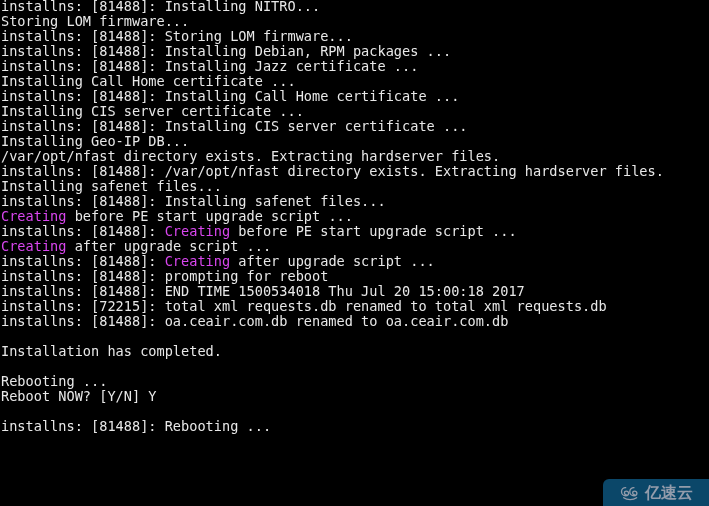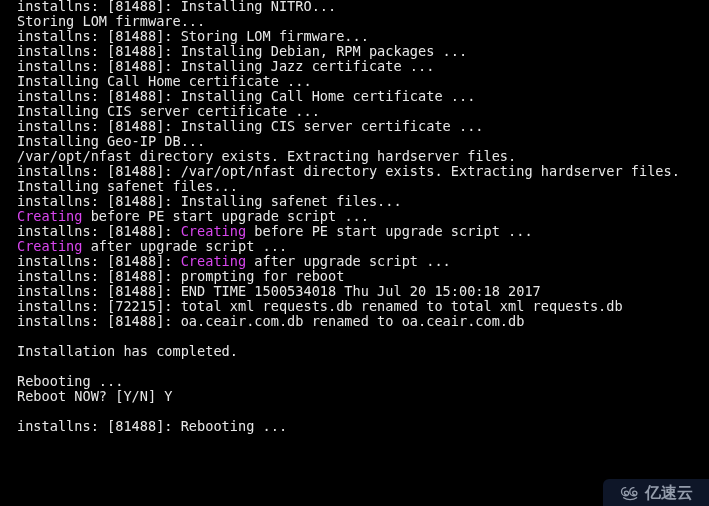--- a/index.html
+++ b/index.html
@@ -15,21 +15,21 @@
     font-family: "DejaVu Sans Mono", "Liberation Mono", monospace;
   }
   #terminal {
     position: absolute;
     left: 0;
     top: 0;
     width: 709px;
     height: 506px;
     background: #000000;
     box-sizing: border-box;
-    padding: 0px 0 0 17px;
+    padding: 0px 0 0 1px;
   }
   .line {
     height: 15px;
     line-height: 15px;
     font-size: 13.6px;
     letter-spacing: 0px;
     color: #e8e8e8;
     white-space: pre;
     overflow: hidden;
   }
@@ -44,21 +44,21 @@
   }
   .seg-white {
     color: #e8e8e8;
   }
   #watermark {
     position: absolute;
     left: 603px;
     top: 479px;
     width: 106px;
     height: 27px;
-    background: #0f172a;
+    background: #0c4a6e;
     border-top-left-radius: 6px;
     display: flex;
     align-items: center;
     justify-content: center;
     gap: 4px;
     opacity: 0.96;
   }
   #watermark .wm-icon {
     display: block;
     line-height: 0;

